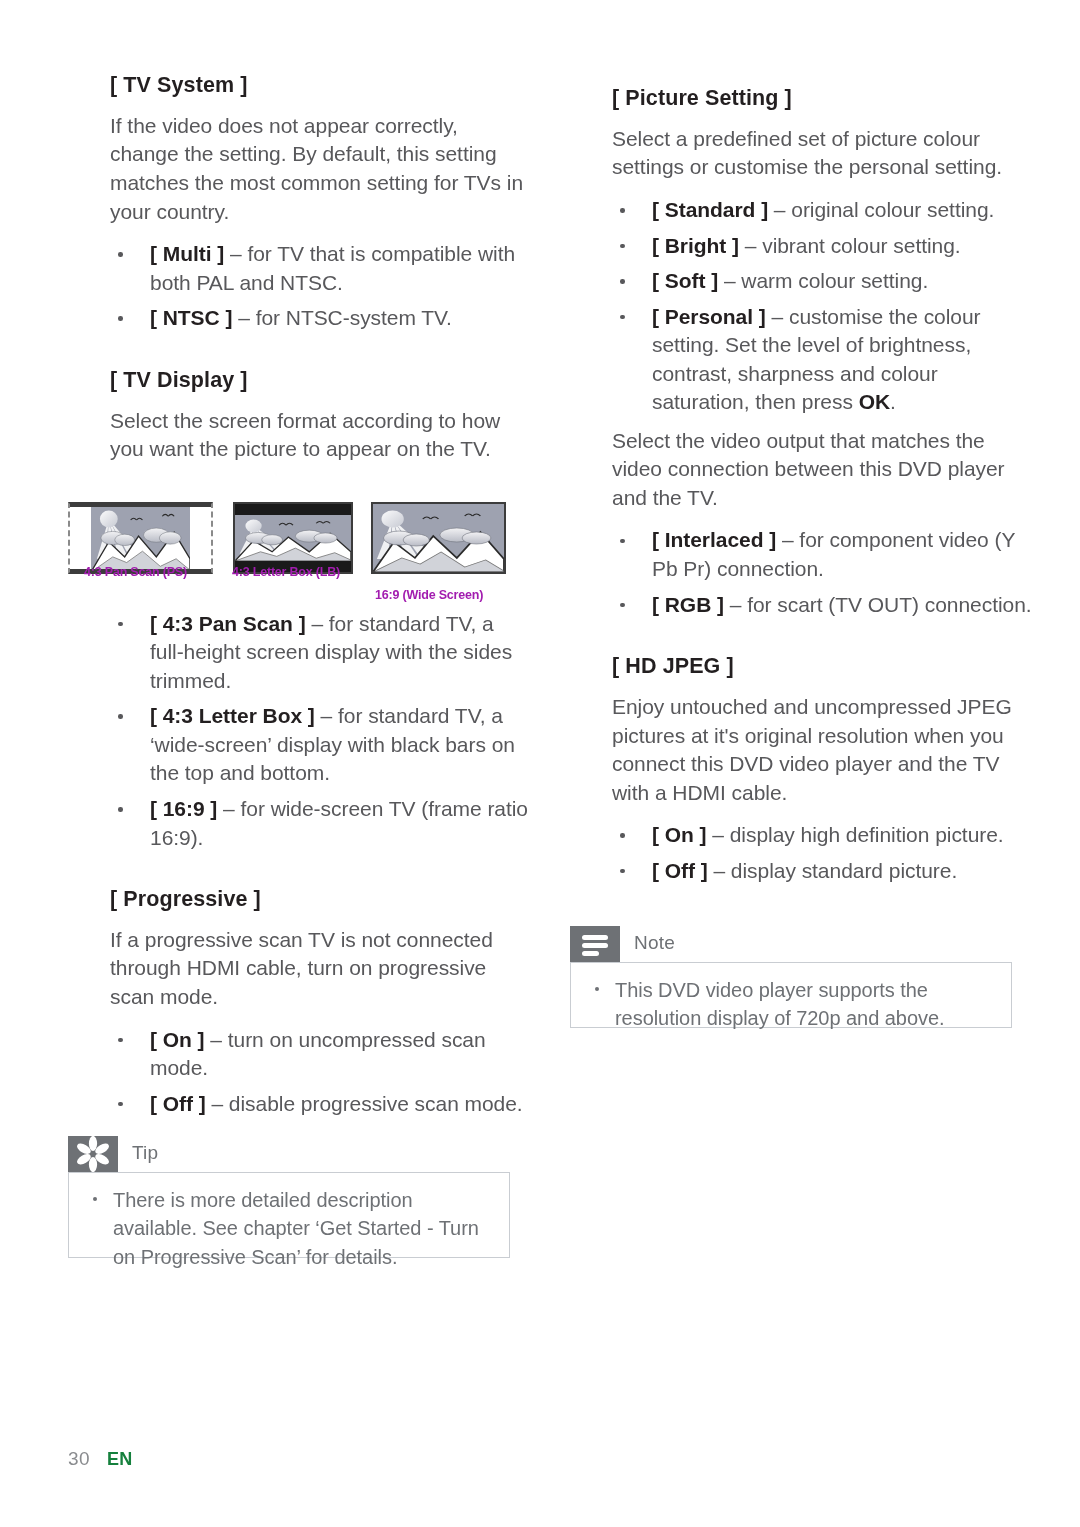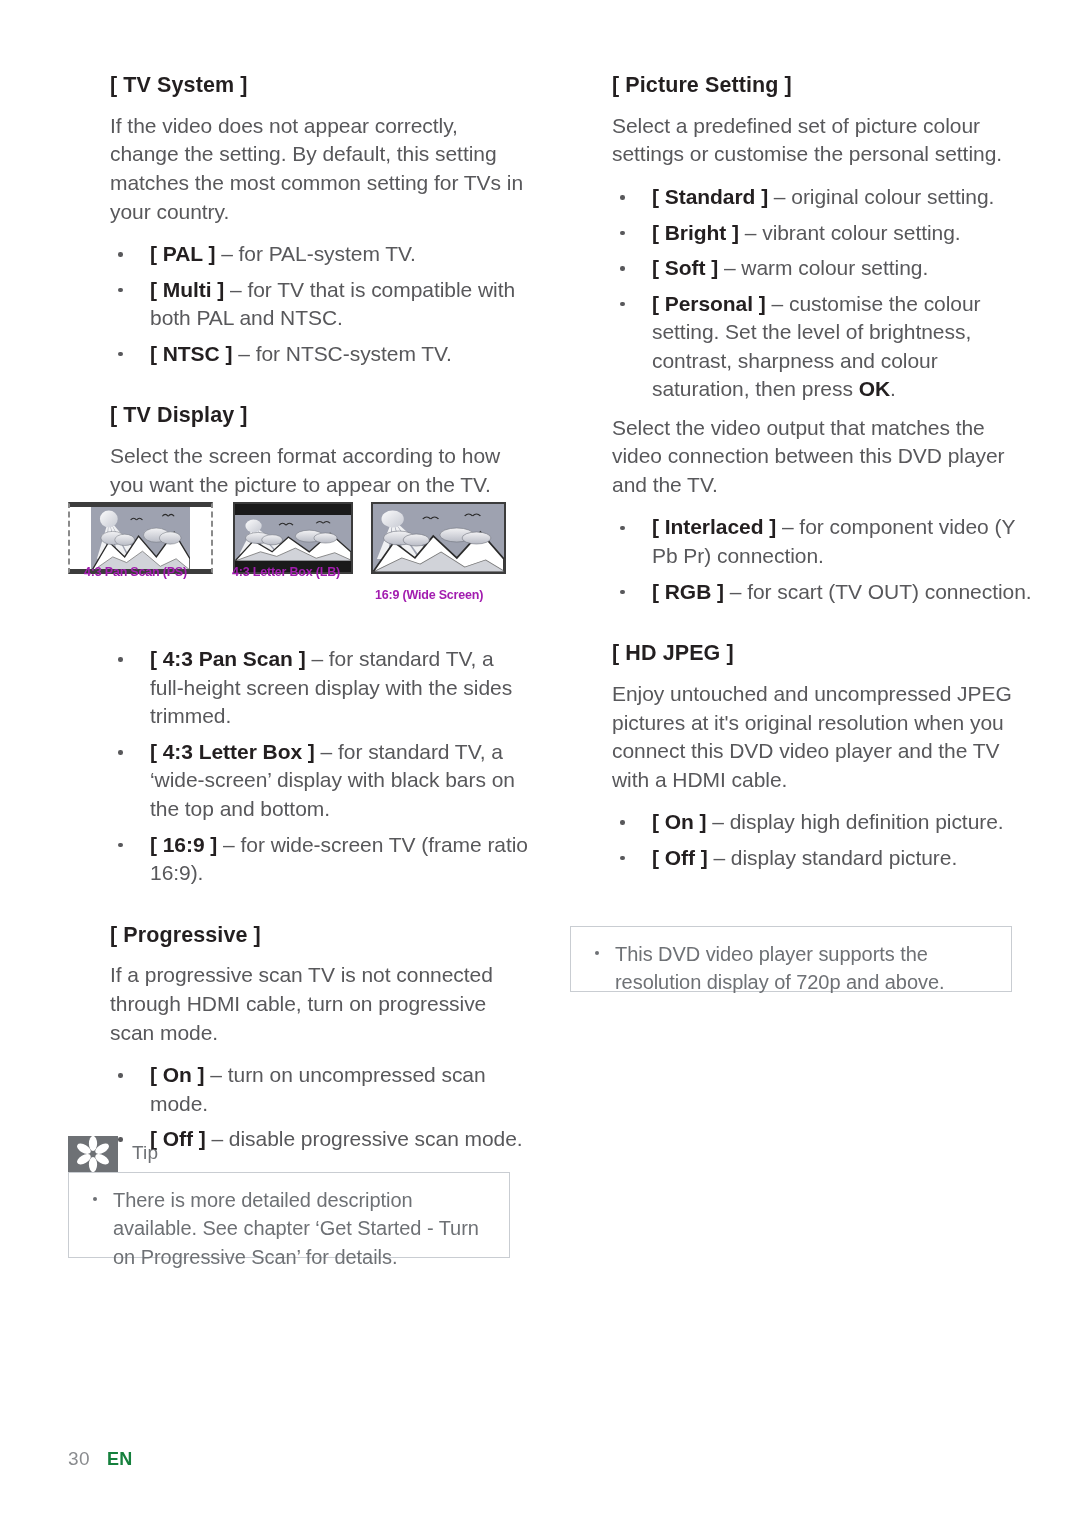--- a/index.html
+++ b/index.html
@@ -20,21 +20,21 @@
     width: 1080px;
     height: 1527px;
     overflow: hidden;
   }
   .col {
     position: absolute;
     top: 72px;
     width: 420px;
   }
   .col-left  { left: 110px; }
-  .col-right { left: 612px; }
+  .col-right { left: 612px; margin-top: 13px; }
 
   h2.heading {
     font-size: 21.5px;
     font-weight: bold;
     color: #231f20;
     margin: 0 0 13px 0;
     letter-spacing: 0.1px;
     line-height: 1.25;
   }
   .heading.spaced { margin-top: 34px; }
@@ -254,25 +254,20 @@
 <body>
 
 <div class="page">
 
   <div class="col col-left">
 
     <h2 class="heading">[ TV System ]</h2>
     <p class="para">If the video does not appear correctly, change the setting. By default, this setting matches the most common setting for TVs in your country.</p>
 
     <ul class="bullets">
-      <li>
-        <span class="dot"></span>
-        <span class="term">[ PAL ] </span>
-        <span>– for PAL-system TV.</span>
-      </li>
       <li>
         <span class="dot"></span>
         <span class="term">[ Multi ] </span>
         <span>– for TV that is compatible with both PAL and NTSC.</span>
       </li>
       <li>
         <span class="dot"></span>
         <span class="term">[ NTSC ] </span>
         <span>– for NTSC-system TV.</span>
       </li>
@@ -511,20 +506,30 @@
       </li>
       <li>
         <span class="dot"></span>
         <span class="term">[ Off ] </span>
         <span>– display standard picture.</span>
       </li>
     </ul>
   </div>
 
   <div class="callout" id="note-box">
+    <div class="callout-head">
+      <div class="callout-icon">
+        <div class="note-bars">
+          <i></i>
+          <i></i>
+          <i></i>
+        </div>
+      </div>
+      <div class="callout-title">Note</div>
+    </div>
     <div class="callout-body">
       <ul>
         <li>
           <span class="dot"></span>
           <span>This DVD video player supports the resolution display of 720p and above.</span>
         </li>
       </ul>
     </div>
   </div>
 

